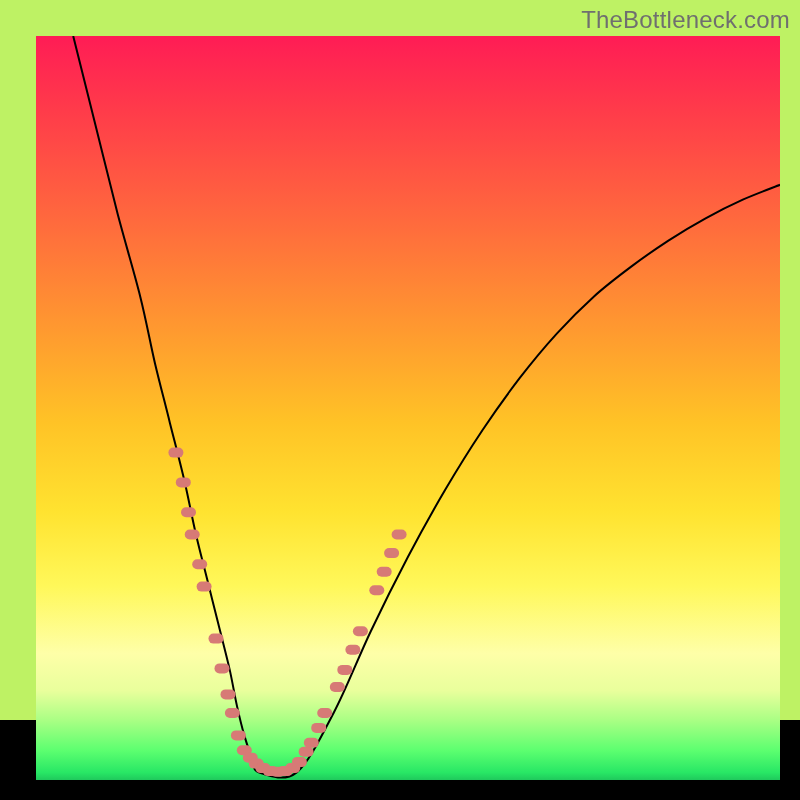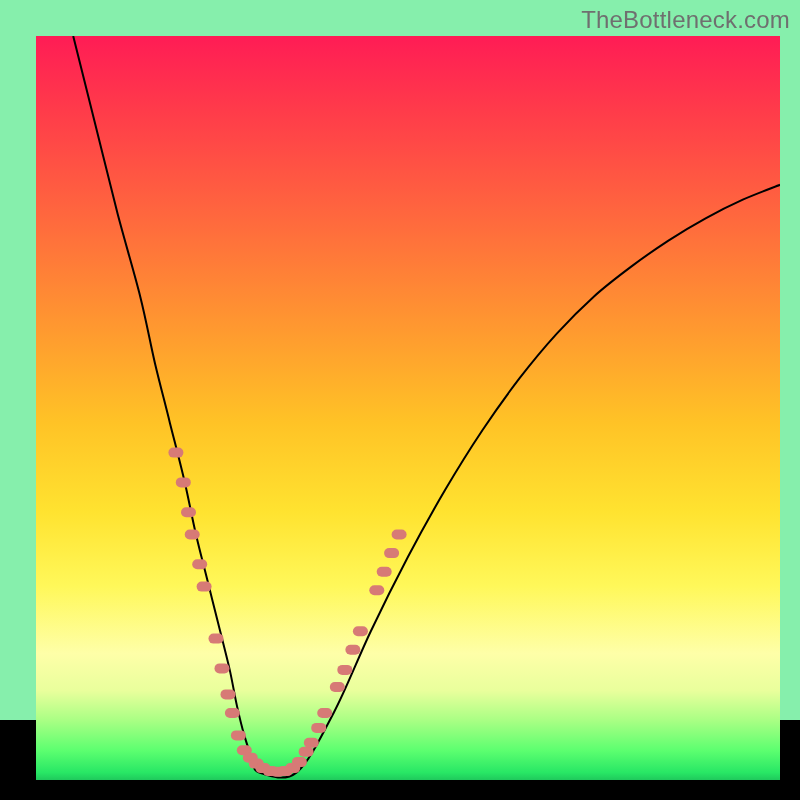--- a/index.html
+++ b/index.html
@@ -10,21 +10,21 @@
     background: #000;
     overflow: hidden;
     font-family: Arial, Helvetica, sans-serif;
   }
   .frame {
     position: absolute;
     left: 0;
     top: 0;
     width: 800px;
     height: 720px;
-    background: #86efac;
+    background: #bef264;
   }
   .plot {
     position: absolute;
     left: 36px;
     top: 36px;
     width: 744px;
     height: 744px;
     
     background: linear-gradient(to bottom,
       #ff1c55 0%,

